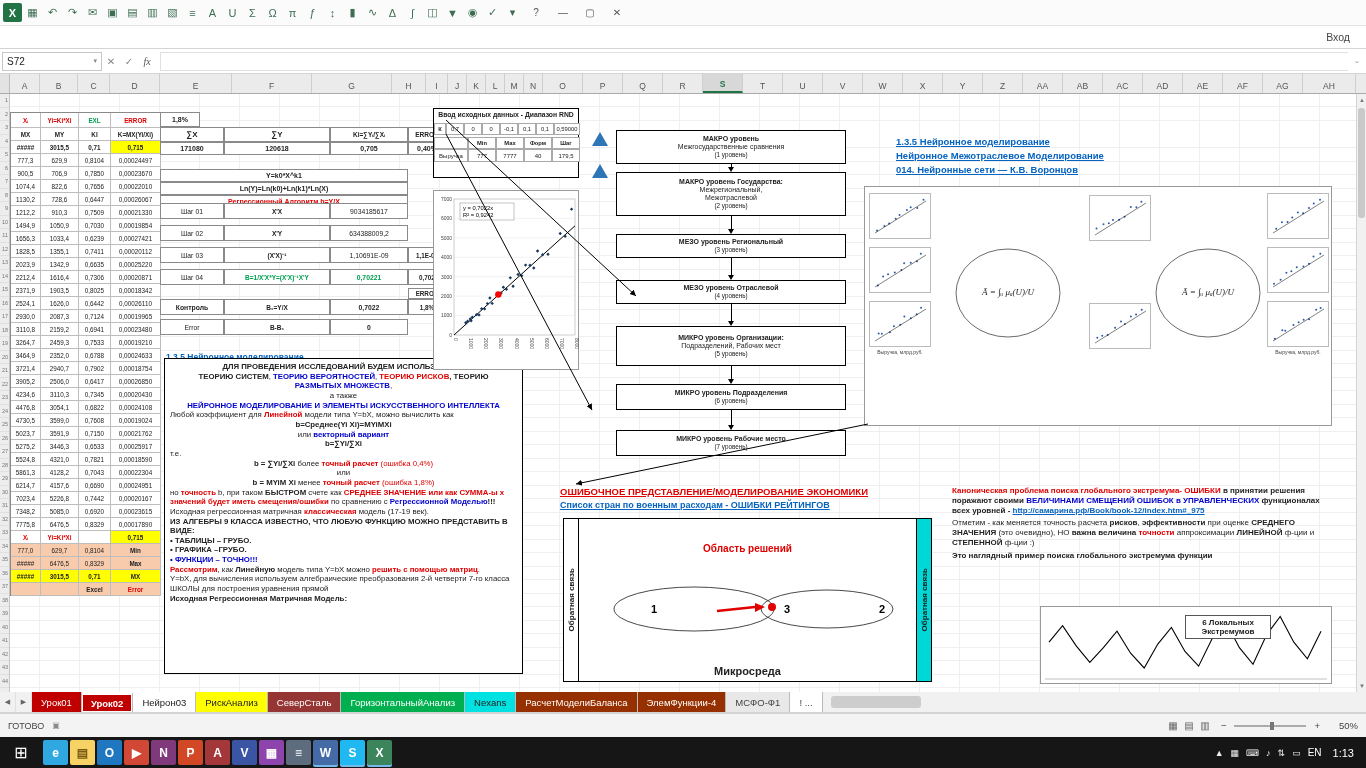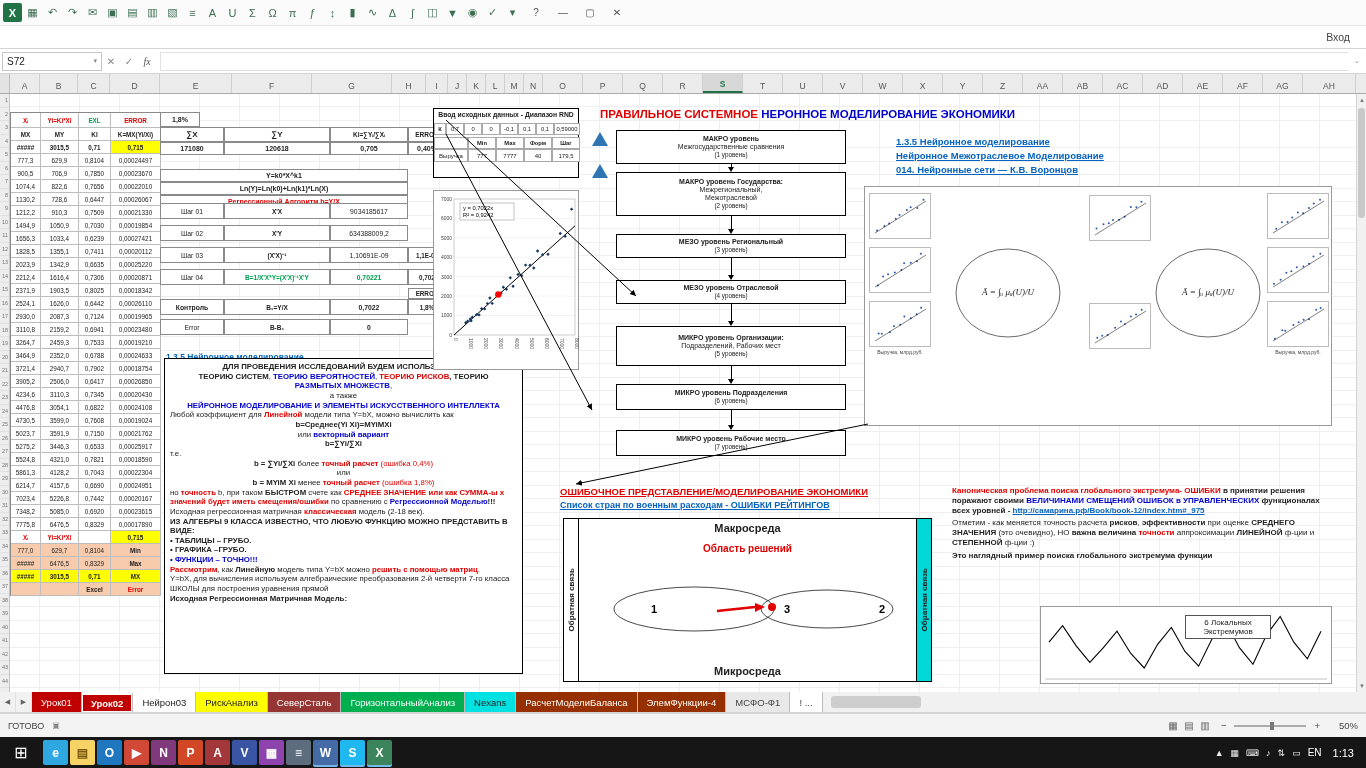--- a/index.html
+++ b/index.html
@@ -430,21 +430,21 @@
           <div class="tl tc"><span class="sg-ub">НЕЙРОННОЕ МОДЕЛИРОВАНИЕ И ЭЛЕМЕНТЫ ИСКУССТВЕННОГО ИНТЕЛЛЕКТА</span></div>
           <div class="tl"><span class="sg-n">Любой коэффициент для </span><span class="sg-rb">Линейной</span><span class="sg-n"> модели типа Y=bX, можно вычислить как</span></div>
           <div class="tl tc"><span class="sg-b">b=Среднее(Yi Xi)=MYiMXi</span></div>
           <div class="tl tc"><span class="sg-n">или </span><span class="sg-ub">векторный вариант</span></div>
           <div class="tl tc"><span class="sg-b">b=∑Yi/∑Xi</span></div>
           <div class="tl"><span class="sg-n">т.е.</span></div>
           <div class="tl tc"><span class="sg-b">b = ∑Yi/∑Xi</span><span class="sg-n"> более </span><span class="sg-rb">точный расчет</span><span class="sg-r"> (ошибка 0,4%)</span></div>
           <div class="tl tc"><span class="sg-n">или</span></div>
           <div class="tl tc"><span class="sg-b">b = MYiM Xi</span><span class="sg-n"> менее </span><span class="sg-rb">точный расчет</span><span class="sg-r"> (ошибка 1,8%)</span></div>
           <div class="tl"><span class="sg-n">но </span><span class="sg-rb">точность</span><span class="sg-n"> b, при таком </span><span class="sg-b">БЫСТРОМ</span><span class="sg-n"> счете как </span><span class="sg-rb">СРЕДНЕЕ ЗНАЧЕНИЕ или как СУММА-ы х значений будет иметь смещения/ошибки</span><span class="sg-n"> по сравнению с </span><span class="sg-ub">Регрессионной Моделью</span><span class="sg-b">!!!</span></div>
-          <div class="tl"><span class="sg-n">Исходная регрессионная матричная </span><span class="sg-rb">классическая</span><span class="sg-n"> модель (2-18 век).</span></div>
+          <div class="tl"><span class="sg-n">Исходная регрессионная матричная </span><span class="sg-rb">классическая</span><span class="sg-n"> модель (17-19 век).</span></div>
           <div class="tl"><span class="sg-b">ИЗ АЛГЕБРЫ 9 КЛАССА ИЗВЕСТНО, ЧТО ЛЮБУЮ ФУНКЦИЮ МОЖНО ПРЕДСТАВИТЬ В ВИДЕ:</span></div>
           <div class="tl"><span class="sg-b">    •   ТАБЛИЦЫ – ГРУБО.</span></div>
           <div class="tl"><span class="sg-b">    •   ГРАФИКА –ГРУБО.</span></div>
           <div class="tl"><span class="sg-ub">    •   ФУНКЦИИ – ТОЧНО!!!</span></div>
           <div class="tl"><span class="sg-rb">Рассмотрим</span><span class="sg-n">, как </span><span class="sg-b">Линейную</span><span class="sg-n"> модель типа Y=bX можно </span><span class="sg-rb">решить с помощью матриц</span><span class="sg-n">.</span></div>
           <div class="tl"><span class="sg-n">Y=bX, для вычисления используем алгебраические преобразования 2-й четверти 7-го класса ШКОЛЫ для построения уравнения прямой</span></div>
           <div class="tl"><span class="sg-b">Исходная Регрессионная Матричная Модель:</span></div>
         </div>
 
       <div id="rnd-table" class="blk" style="left:433px;top:14px;width:146px;height:70px;border:1px solid #000;background:#fff">
@@ -527,21 +527,20 @@
             <rect x="125.02892499999999" y="41.25074285714285" width="2.4" height="2.4" fill="#17375E" transform="rotate(45 126.22892499999999 42.450742857142856)"></rect>
             <rect x="129.941525" y="44.00571428571429" width="2.4" height="2.4" fill="#17375E" transform="rotate(45 131.141525 45.20571428571429)"></rect>
             <rect x="136.408975" y="16.97085714285713" width="2.4" height="2.4" fill="#17375E" transform="rotate(45 137.608975 18.17085714285713)"></rect>
             <circle cx="64.31625" cy="103.45257142857142" r="3.2" fill="#FF0000"></circle>
             <rect x="26" y="12" width="54" height="17" fill="#fff" stroke="#888" stroke-width="0.5"></rect>
             <text x="29" y="19" font-size="5.8">y = 0,7022x</text>
             <text x="29" y="26" font-size="5.8">R² = 0,9242</text>
           </svg>
       </div>
 
-      <div id="main-title" class="blk" style="left:600px;top:14px;font-size:11.5px;font-weight:700;white-space:nowrap"><span class="sg-r">ПРАВИЛЬНОЕ СИСТЕМНОЕ </span><span class="sg-u">НЕРОННОЕ МОДЕЛИРОВАНИЕ ЭКОНОМИКИ</span></div>
 
       <div class="tri" style="left:592px;top:38px"></div>
       <div class="tri" style="left:592px;top:70px"></div>
 
       <div id="flowchart" class="blk" style="left:588px;top:32px;width:262px;height:340px">
           <div class="fc-box" style="top: 4px; height: 34px;">
             <div class="fl0">МАКРО уровень</div>
             <div class="fl">Межгосударственные сравнения</div>
             <div class="fln">(1 уровень)</div>
           </div>
@@ -700,21 +699,20 @@
       <div class="blk" style="left:560px;top:392px;font-size:9.5px;font-weight:700;color:#E00000;text-decoration:underline;white-space:nowrap">ОШИБОЧНОЕ ПРЕДСТАВЛЕНИЕ/МОДЕЛИРОВАНИЕ ЭКОНОМИКИ</div>
       <div class="blk sg-link" style="left:560px;top:406px;font-size:9px;white-space:nowrap">Список стран по военным расходам - ОШИБКИ РЕЙТИНГОВ</div>
 
       <div id="env" class="blk" style="left:563px;top:424px;width:369px;height:164px">
         <div class="band" style="left:0;border-right:1px solid #000">
             <span>Обратная связь</span>
           </div>
         <div class="band" style="right:0;background:#00D7D7;border-left:1px solid #000">
             <span>Обратная связь</span>
           </div>
-        <div style="position:absolute;top:3px;width:100%;text-align:center;font-size:11px;font-weight:700">Макросреда</div>
         <div style="position:absolute;top:24px;width:100%;text-align:center;font-size:10px;font-weight:700;color:#E00000">Область решений</div>
         <svg id="env-svg" style="position:absolute;left:15px;top:38px" width="337" height="104">
             <ellipse cx="115" cy="52" rx="80" ry="22" fill="none" stroke="#333" stroke-width="0.9"></ellipse>
             <ellipse cx="248" cy="52" rx="66" ry="19" fill="none" stroke="#333" stroke-width="0.9"></ellipse>
             <line x1="138" y1="54" x2="176" y2="50" stroke="#E00000" stroke-width="2.5"></line>
             <path d="M176,46 L186,50 L176,55 Z" fill="#E00000"></path>
             <circle cx="193" cy="50" r="4" fill="#E00000"></circle>
             <text x="72" y="56" font-size="11" font-weight="bold">1</text>
             <text x="205" y="56" font-size="11" font-weight="bold">3</text>
             <text x="300" y="56" font-size="11" font-weight="bold">2</text>
@@ -726,21 +724,21 @@
           <div class="para"><span class="sg-rb">Каноническая проблема поиска глобального экстремума- ОШИБКИ</span><span class="sg-b"> в принятии решения поражают своими </span><span class="sg-ub">ВЕЛИЧИНАМИ СМЕЩЕНИЙ ОШИБОК в УПРАВЛЕНЧЕСКИХ</span><span class="sg-b"> функционалах всех уровней - </span><span class="sg-link">http://самарина.рф/Book/book-12/index.htm#_975</span></div>
           <div class="para"><span class="sg-n">Отметим - как меняется точность расчета </span><span class="sg-b">рисков</span><span class="sg-n">, </span><span class="sg-b">эффективности</span><span class="sg-n"> при оценке </span><span class="sg-b">СРЕДНЕГО ЗНАЧЕНИЯ</span><span class="sg-n"> (это очевидно), НО </span><span class="sg-b">важна величина </span><span class="sg-rb">точности</span><span class="sg-n"> аппроксимации </span><span class="sg-b">ЛИНЕЙНОЙ</span><span class="sg-n"> ф-ции и </span><span class="sg-b">СТЕПЕННОЙ</span><span class="sg-n"> ф-ции :)</span></div>
           <div class="para"><span class="sg-b">Это наглядный пример поиска глобального экстремума функции</span></div>
         </div>
 
       <div class="blk" style="left:1040px;top:512px;width:292px;height:78px;border:1px solid #999;background:#fff">
         <svg id="extrema-svg" width="290" height="76">
             <line x1="4" y1="72" x2="286" y2="72" stroke="#999" stroke-width="0.6"></line>
             <polyline points="8,35.199999999999996 21.6,18.64 35.2,38.879999999999995 48.8,55.44 62.4,40.72 76,24.159999999999997 89.6,46.239999999999995 103.2,60.96 116.8,37.04 130.39999999999998,20.479999999999997 144,44.4 157.6,59.12 171.2,31.519999999999996 184.79999999999998,14.96 198.4,40.72 212,57.28 225.6,27.839999999999996 239.2,9.439999999999998 252.79999999999998,35.199999999999996 266.4,51.76 280,24.159999999999997 " fill="none" stroke="#000" stroke-width="1.1"></polyline>
           </svg>
-        <div id="extrema-label" style="position:absolute;right:60px;top:8px;border:1px solid #555;background:#fff;padding:2px 8px;font-size:8px;font-weight:400;width:86px;text-align:center">6 Локальных Экстремумов</div>
+        <div id="extrema-label" style="position:absolute;right:60px;top:8px;border:1px solid #555;background:#fff;padding:2px 8px;font-size:8px;font-weight:700;width:86px;text-align:center">6 Локальных Экстремумов</div>
       </div>
 
       <svg id="arrows" style="position:absolute;left:0;top:0;pointer-events:none" width="1356" height="598">
           <defs>
             <marker id="ah" markerWidth="8" markerHeight="8" refX="6" refY="3" orient="auto">
               <path d="M0,0 L6,3 L0,6 Z" fill="#000"></path>
             </marker>
           </defs>
           <line x1="446" y1="26" x2="636" y2="202" stroke="#000" stroke-width="1" marker-end="url(#ah)"></line>
           <line x1="446" y1="40" x2="592" y2="316" stroke="#000" stroke-width="1" marker-end="url(#ah)"></line>

